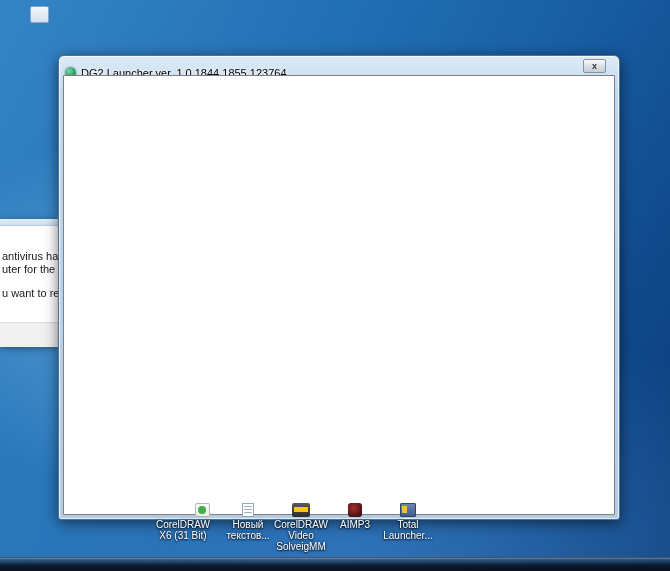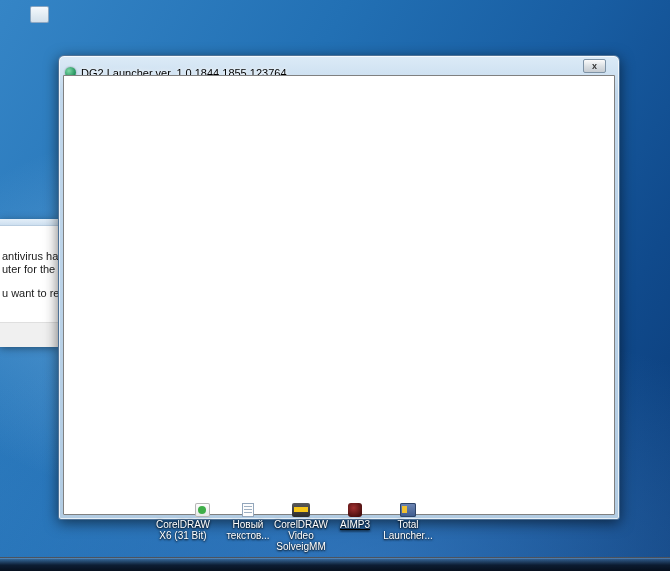--- a/index.html
+++ b/index.html
@@ -147,21 +147,21 @@
 </div>
 
 <div class="desktop-icon" style="left:269px;top:503px;">
   <div class="icon-img img-solveig"></div>
   <div class="icon-label">
     <div>CorelDRAW</div>
     <div>Video SolveigMM</div>
   </div>
 </div>
 
-<div class="desktop-icon" style="left:323px;top:503px;text-decoration:underline;">
+<div class="desktop-icon" style="left:323px;top:503px;">
   <div class="icon-img img-aimp"></div>
   <div class="icon-label">
     <div>AIMP3</div>
     <div></div>
   </div>
 </div>
 
 <div class="desktop-icon" style="left:376px;top:503px;">
   <div class="icon-img img-tc"></div>
   <div class="icon-label">

